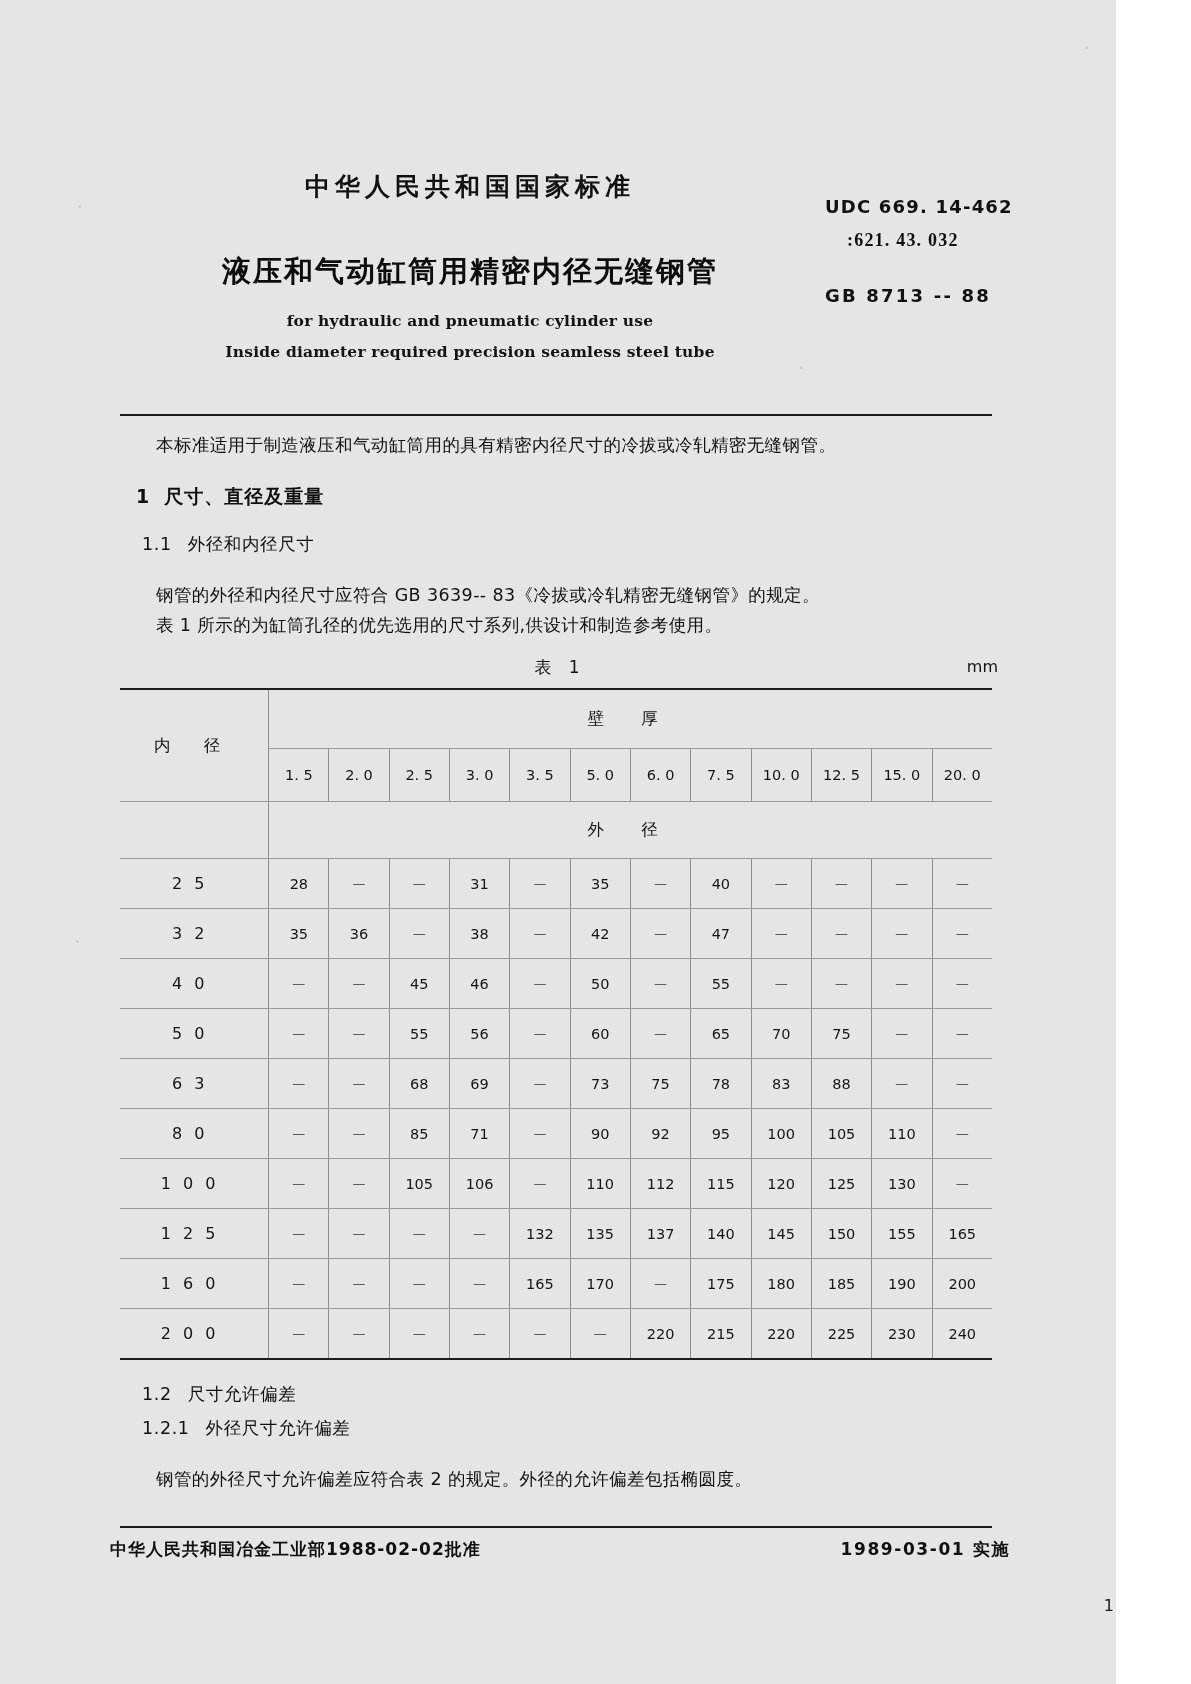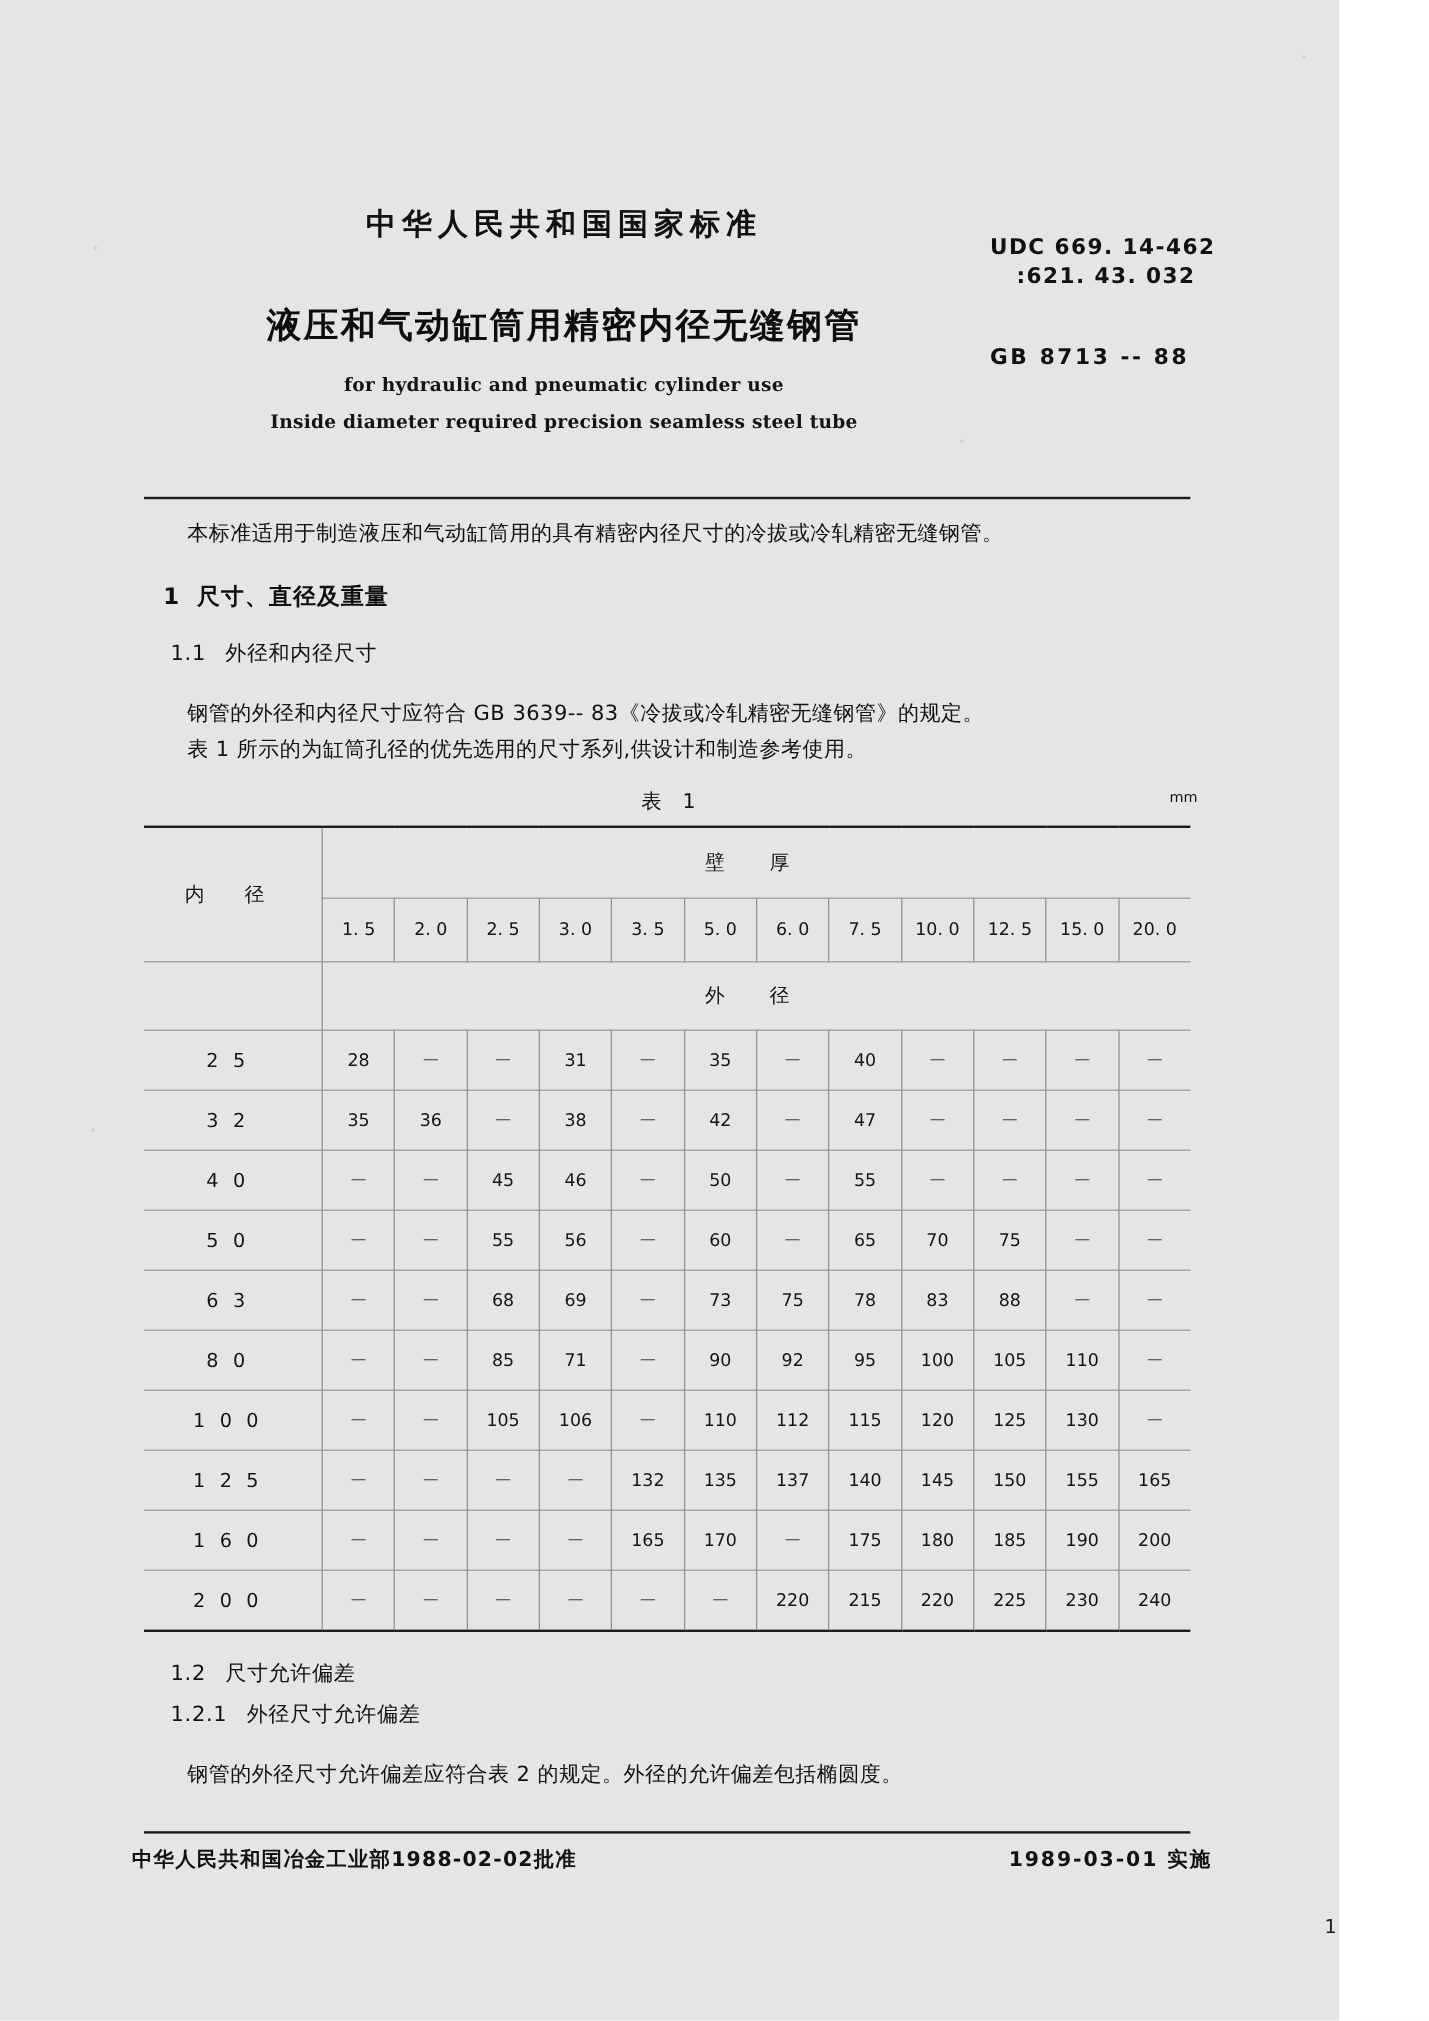--- a/index.html
+++ b/index.html
@@ -76,22 +76,22 @@
     left: 705px;
     top: 196px;
     width: 300px;
     font-family: "DejaVu Sans", "Liberation Sans", sans-serif;
     font-size: 18px;
     font-weight: bold;
     letter-spacing: 1.2px;
     color: #111;
   }
   .codes .udc1 { text-align: left; }
-  .codes .udc2 { text-align: left; padding-left: 22px; margin-top: 3px; }
-  .codes .gbno { text-align: left; margin-top: 46px; letter-spacing: 2.2px; }
+  .codes .udc2 { text-align: left; padding-left: 22px; margin-top: 13px; font-family: Liberation Serif, serif; }
+  .codes .gbno { text-align: left; margin-top: 34px; letter-spacing: 2.2px; }
 
   
   .rule-top {
     position: absolute;
     left: 120px;
     top: 414px;
     width: 872px;
     height: 0;
     border-top: 2.2px solid #1a1a1a;
   }
@@ -144,21 +144,21 @@
     left: 0; right: 0;
     text-align: center;
     font-size: 17px;
     letter-spacing: 6px;
     color: #141414;
   }
   .tbl-unit {
     position: absolute;
     right: 2px;
     top: 1px;
-    font-size: 12px;
+    font-size: 16px;
     font-family: "DejaVu Sans", "Liberation Sans", sans-serif;
     color: #141414;
     margin-left: 10px;
   }
 
   table.spec {
     border-collapse: collapse;
     width: 872px;
     margin-top: 6px;
     font-family: "DejaVu Sans", "Liberation Sans", sans-serif;

